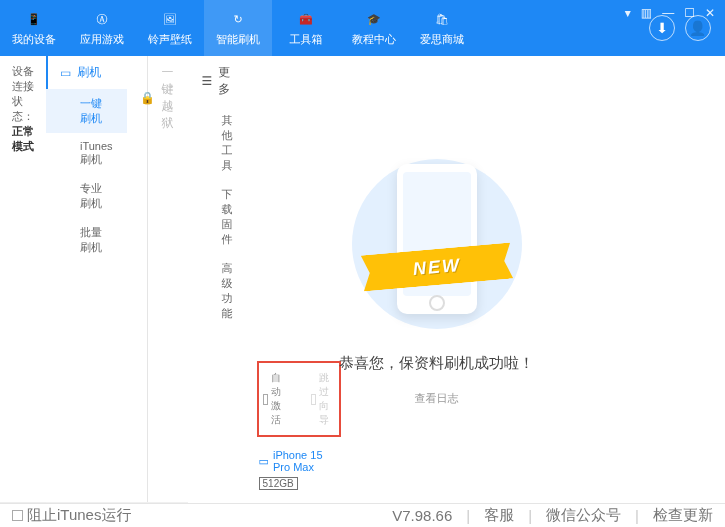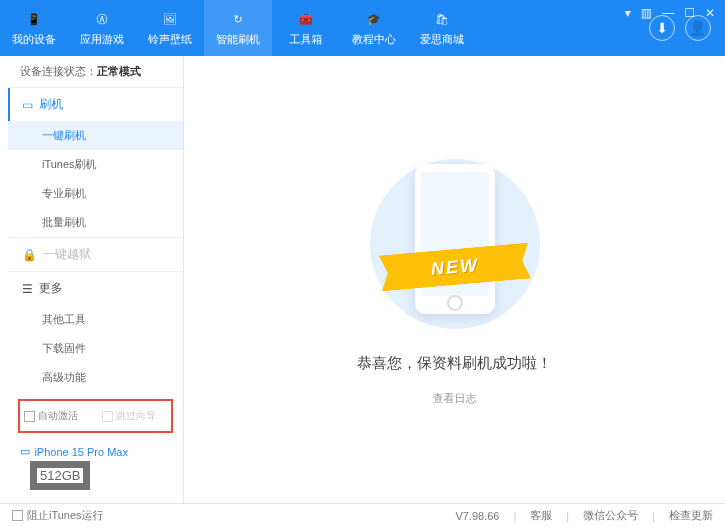--- a/index.html
+++ b/index.html
@@ -15,53 +15,53 @@
 .nav-item { width: 68px; display: flex; flex-direction: column; align-items: center; justify-content: center; cursor: pointer; font-size: 11px; }
 .nav-item.active { background: rgba(255,255,255,0.15); }
 .nav-icon { width: 20px; height: 20px; margin-bottom: 3px; display: flex; align-items: center; justify-content: center; }
 
 .win-controls { display: flex; align-items: flex-start; padding: 6px 10px 0 0; gap: 10px; }
 .win-ctrl { font-size: 12px; cursor: pointer; opacity: 0.9; }
 .user-icons { display: flex; align-items: center; gap: 10px; padding-right: 14px; }
 .circle-btn { width: 26px; height: 26px; border: 1.5px solid rgba(255,255,255,0.7); border-radius: 50%; display: flex; align-items: center; justify-content: center; cursor: pointer; font-size: 14px; }
 
 .content { display: flex; height: calc(100% - 56px - 24px); }
-.sidebar { width: 184px; border-right: 1px solid #e5e5e5; display: flex; flex-direction: column; padding-left: 8px; }
+.sidebar { width: 148px; border-right: 1px solid #e5e5e5; display: flex; flex-direction: row; }
 .conn-status { padding: 8px 12px; font-size: 11px; color: #666; border-bottom: 1px solid #eee; }
 .conn-status b { color: #333; }
 
 .side-section { border-bottom: 1px solid #f0f0f0; }
 .side-header { padding: 8px 14px; font-size: 12px; color: #555; display: flex; align-items: center; gap: 6px; }
 .side-header.blue { color: #1e88f5; border-left: 2px solid #1e88f5; padding-left: 12px; }
 .side-item { padding: 7px 14px 7px 34px; font-size: 11px; color: #666; cursor: pointer; }
 .side-item.active { background: #eaf3fe; color: #1e88f5; }
 .side-note { background: #f5f5f5; margin: 4px 14px 8px 28px; padding: 6px; font-size: 10px; color: #999; line-height: 1.4; text-align: center; }
 
 .side-footer { margin-top: auto; padding: 6px 10px; }
 .checkbox-row { display: flex; gap: 24px; padding: 8px 4px; border: 2px solid #e74c3c; margin-bottom: 8px; }
 .checkbox-item { display: flex; align-items: center; gap: 3px; font-size: 10px; color: #888; }
 .checkbox-item.disabled { color: #ccc; }
 .chk { width: 11px; height: 11px; border: 1px solid #aaa; }
 .device-info { padding: 4px 2px; }
 .device-name { color: #1e88f5; font-size: 11px; display: flex; align-items: center; gap: 4px; }
-.badge { display: inline-block; border: 7px solid #737373; font-size: 13px; color: #666; padding: 0 3px; margin: 3px 10px; }
+.badge { display: inline-block; border: 1px solid #737373; font-size: 10px; color: #666; padding: 0 3px; margin: 3px 0; }
 
 .main { flex: 1; display: flex; flex-direction: column; align-items: center; justify-content: center; padding: 20px; position: relative; }
 .phone-illustration { width: 180px; height: 180px; position: relative; margin-bottom: 20px; }
 .circle-bg { position: absolute; width: 170px; height: 170px; background: #e3f0fe; border-radius: 50%; left: 5px; top: 5px; }
 .phone { position: absolute; width: 80px; height: 150px; background: #fff; border-radius: 10px; left: 50px; top: 10px; box-shadow: 0 4px 12px rgba(0,0,0,0.1); }
 .phone::before { content: ''; position: absolute; inset: 8px 6px 18px 6px; background: #f0f7ff; border-radius: 4px; }
 .phone::after { content: ''; position: absolute; width: 12px; height: 12px; border: 2px solid #ddd; border-radius: 50%; bottom: 3px; left: calc(50% - 8px); }
 .new-ribbon { position: absolute; width: 150px; height: 36px; background: #ffc107; left: 15px; top: 95px; transform: rotate(-5deg); display: flex; align-items: center; justify-content: center; color: #fff; font-weight: bold; font-style: italic; font-size: 18px; letter-spacing: 2px; clip-path: polygon(0 0, 100% 0, 95% 50%, 100% 100%, 0 100%, 5% 50%); text-shadow: 1px 1px 0 rgba(0,0,0,0.2); }
 
 .success-text { font-size: 15px; color: #444; margin-bottom: 18px; }
 .confirm-btn { border: 1px solid #ddd; background: #fff; padding: 6px 24px; font-size: 12px; color: #555; cursor: pointer; margin-bottom: 14px; }
 .view-log { font-size: 11px; color: #999; cursor: pointer; }
 
-.statusbar { height: 24px; border-top: 1px solid #e5e5e5; display: flex; align-items: center; padding: 0 12px; font-size: 11px; color: #777; }
+.statusbar { height: 24px; border-top: 1px solid #e5e5e5; display: flex; align-items: center; padding: 0 12px; font-size: 15px; color: #777; }
 .statusbar .left { display: flex; align-items: center; gap: 4px; }
 .statusbar .right { margin-left: auto; display: flex; gap: 14px; align-items: center; justify-content: space-between; }
 .statusbar .right span { cursor: pointer; }
 .vdash { color: #ccc; }
 </style>
 </head>
 <body>
 
 <div class="titlebar">
   <div class="nav" id="nav">

